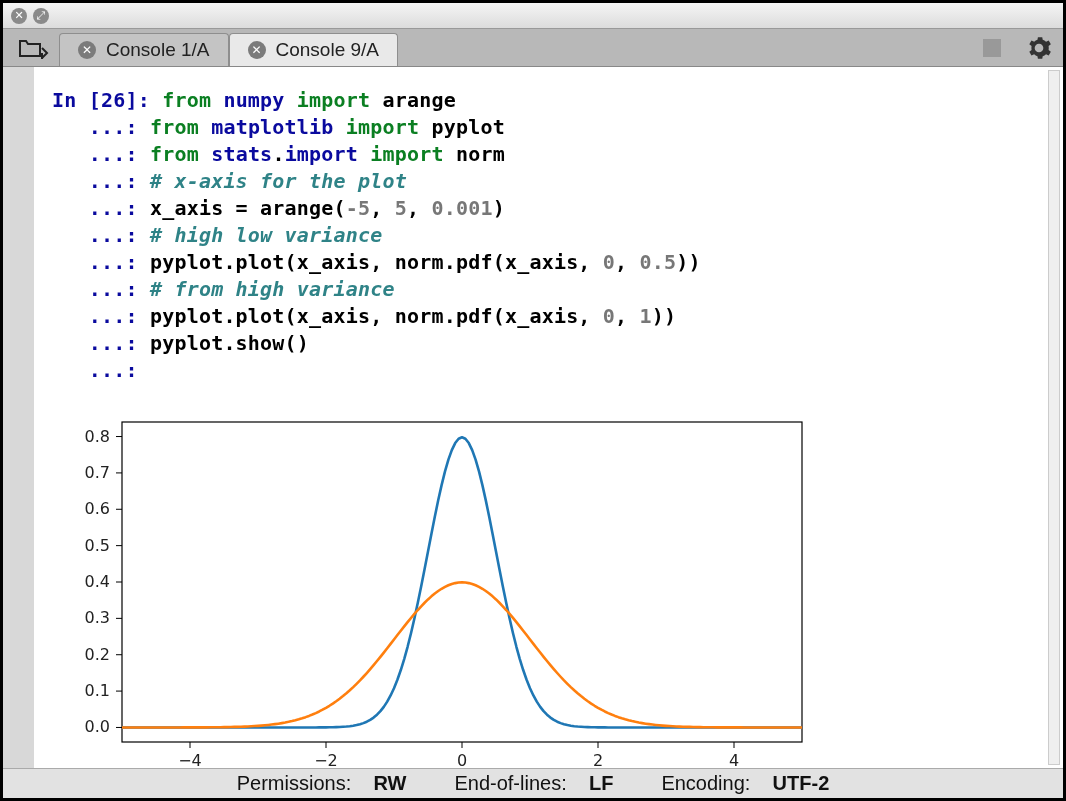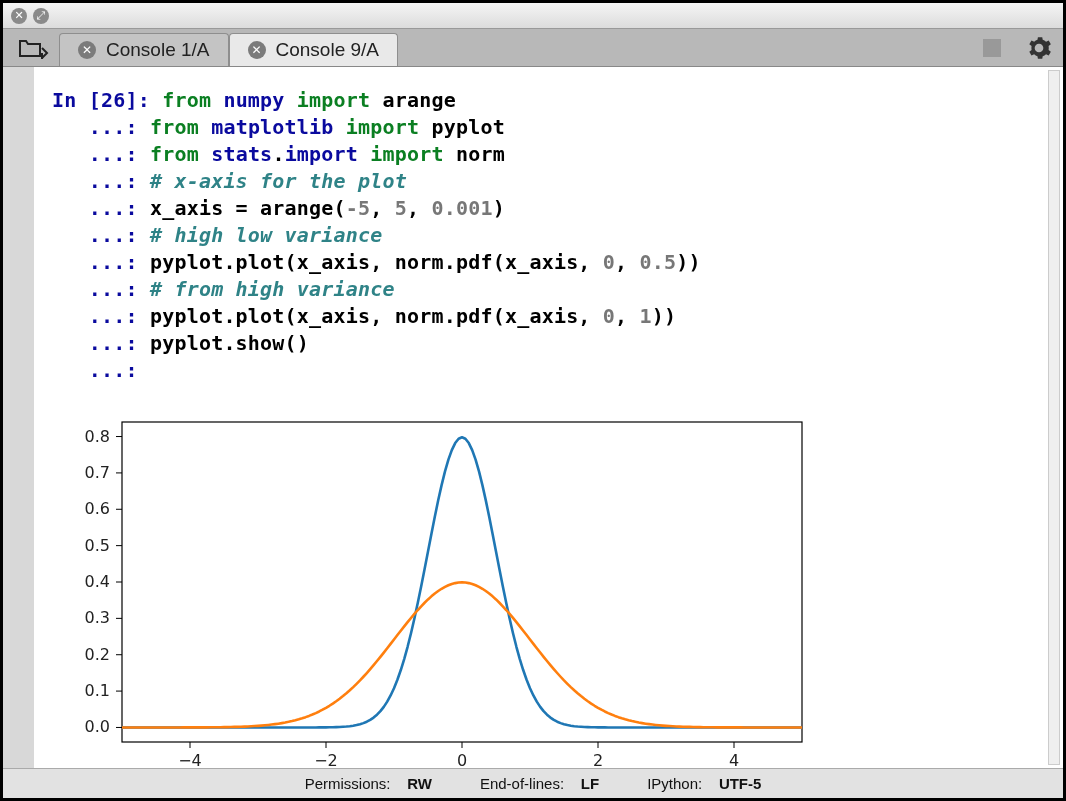--- a/index.html
+++ b/index.html
@@ -80,21 +80,21 @@
     .num { color:#777; }
     .plot-wrap { margin-top: 28px; margin-left: 0; }
     svg.plot { display:block; }
     
     .statusbar {
       height: 30px;
       background: #e2e2e2;
       border-top: 1px solid #aaa;
       display:flex; align-items:center; justify-content:center;
       gap: 48px;
-      font-size: 15px; color:#111;
+      font-size: 20px; color:#111;
       font-weight: 400;
     }
     .statusbar .lbl { font-weight: 400; }
     .statusbar .val { font-weight: 700; }
     
     .scroll-hint {
       position:absolute; right:3px; top:3px; width:12px; height: calc(100% - 6px);
       background: #efefef; border:1px solid #ccc;
     }
   </style>
@@ -200,17 +200,17 @@
     <span class="lbl">Permissions:</span>
     <span>&nbsp;&nbsp;</span>
     <span class="val">RW</span>
   </span>
   <span>
     <span class="lbl">End-of-lines:</span>
     <span>&nbsp;&nbsp;</span>
     <span class="val">LF</span>
   </span>
   <span>
-    <span class="lbl">IPython:</span>
+    <span class="lbl">Encoding:</span>
     <span>&nbsp;&nbsp;</span>
-    <span class="val">UTF-5</span>
+    <span class="val">UTF-2</span>
   </span>
 </div>
 
 </body></html>

